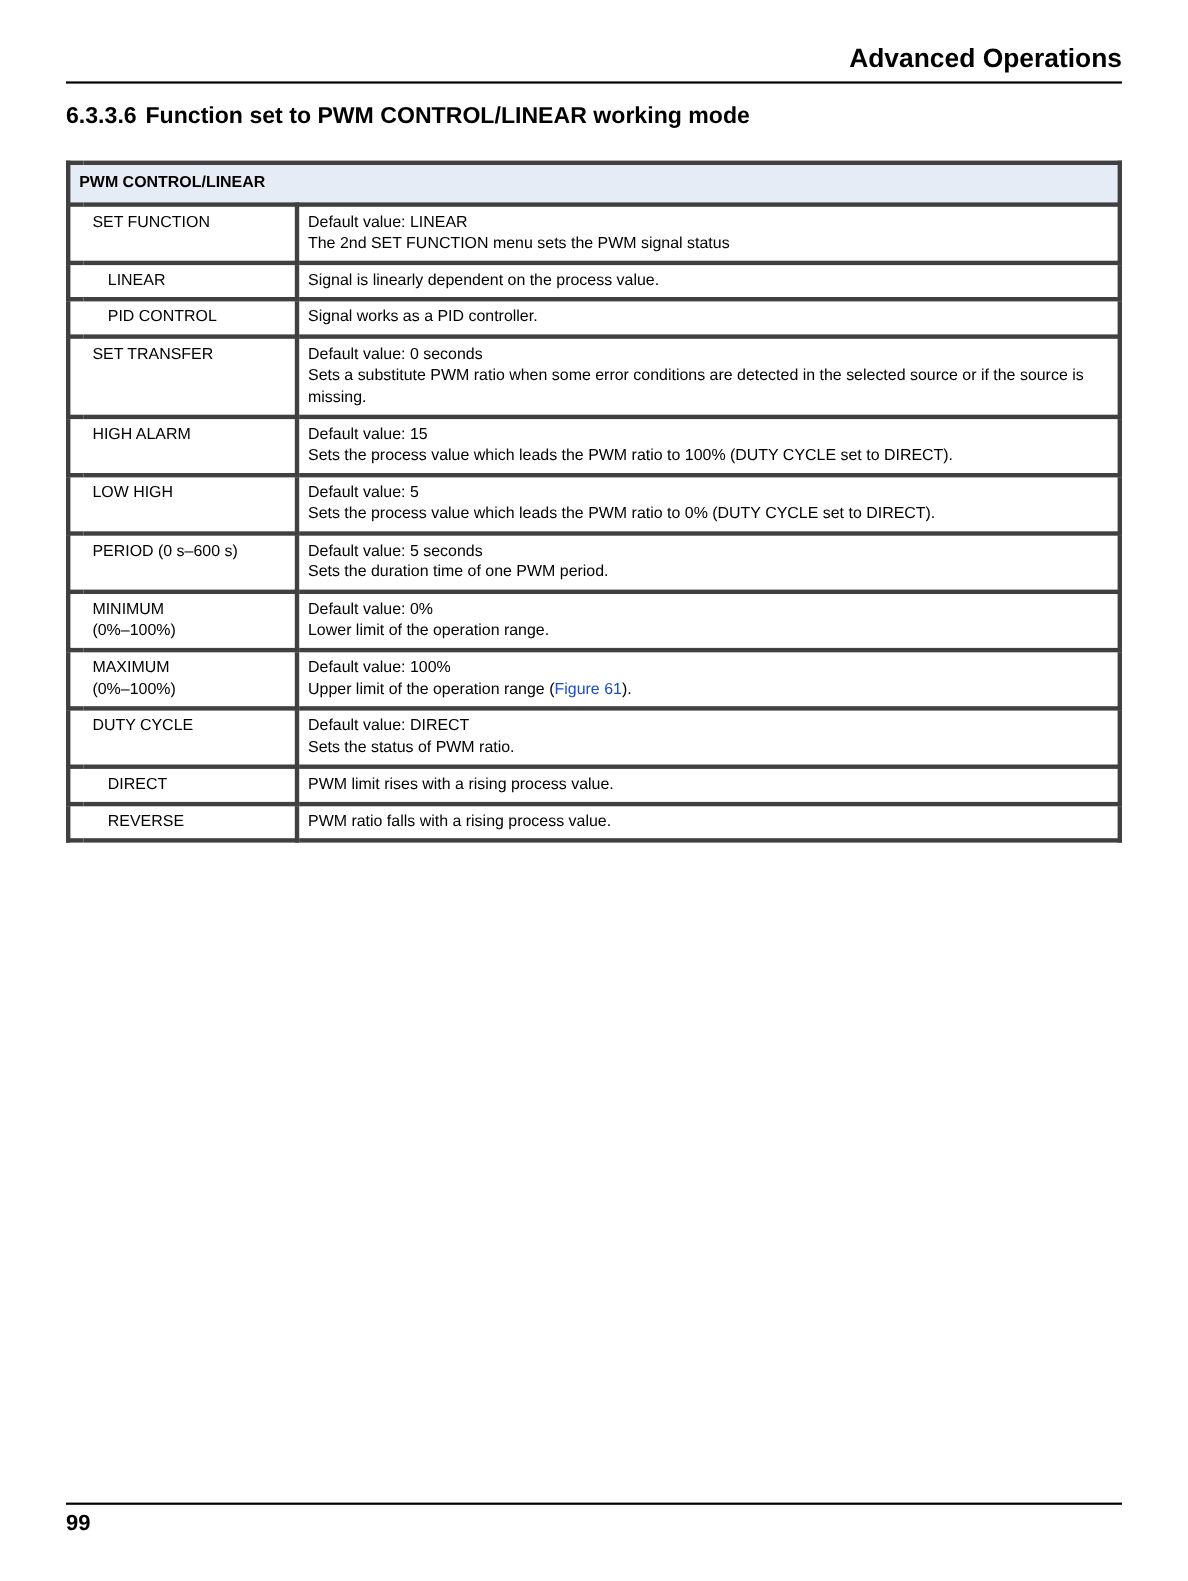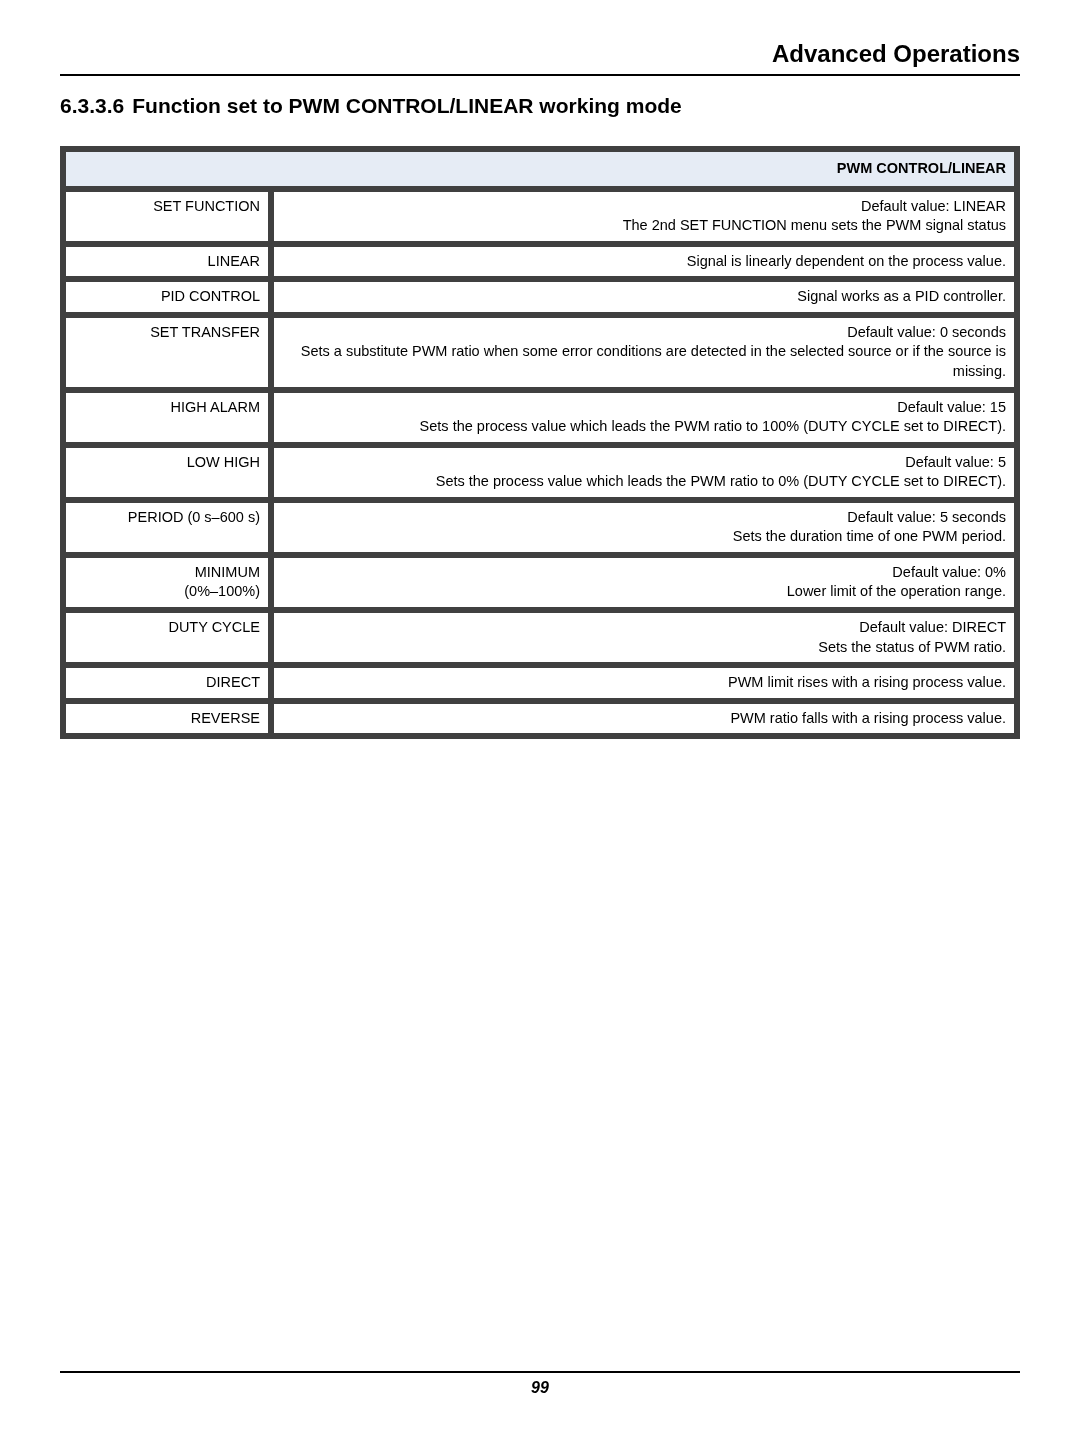--- a/index.html
+++ b/index.html
@@ -30,24 +30,24 @@
   }
   .section-heading .num { margin-right: 8px; }
 
   table.main {
     width: 100%;
     border-collapse: collapse;
     font-size: 14.5px;
     table-layout: fixed;
   }
   table.main th, table.main td {
-    border: 6px solid #404040;
+    border: 4px solid #404040;
     padding: 5px 8px;
     vertical-align: top;
-    text-align: right;
+    text-align: left;
     line-height: 1.35;
   }
   table.main th.titlecell {
     background: #e6ecf5;
     font-weight: bold;
     padding: 7px 8px;
   }
   col.c-indent1 { width: 14px; }
   col.c-indent2 { width: 14px; }
   col.c-label { width: 180px; }
@@ -62,24 +62,23 @@
     bottom: 40px;
     left: 60px;
     right: 60px;
   }
   .footer-rule {
     border: none;
     border-top: 2px solid #000;
     margin-bottom: 6px;
   }
   .page-num {
-    text-align: center;
-    font-weight: bold;
-    font-size: 16px;
-    font-style: italic;
+    text-align: left;
+    font-weight: bold;
+    font-size: 20px;
   }
 </style>
 </head>
 <body>
 
 <div class="header-area">
   <div class="top-title">Advanced Operations</div>
   <hr class="rule">
 </div>
 
@@ -164,20 +163,31 @@
     <td class="noborder-left" colspan="2">
       <span>MINIMUM</span><br>
       <span>(0%–100%)</span>
     </td>
     <td>
       <span>Default value: 0%</span><br>
       <span>Lower limit of the operation range.</span>
     </td>
   </tr>
 
+  <tr>
+    <td class="noborder-right"></td>
+    <td class="noborder-left" colspan="2">
+      <span>MAXIMUM</span><br>
+      <span>(0%–100%)</span>
+    </td>
+    <td>
+      <span>Default value: 100%</span><br>
+      <span>Upper limit of the operation range (</span><span class="link">Figure 61</span><span>).</span>
+    </td>
+  </tr>
 
   <tr>
     <td class="noborder-right"></td>
     <td class="noborder-left" colspan="2">DUTY CYCLE</td>
     <td>
       <span>Default value: DIRECT</span><br>
       <span>Sets the status of PWM ratio.</span>
     </td>
   </tr>
 

